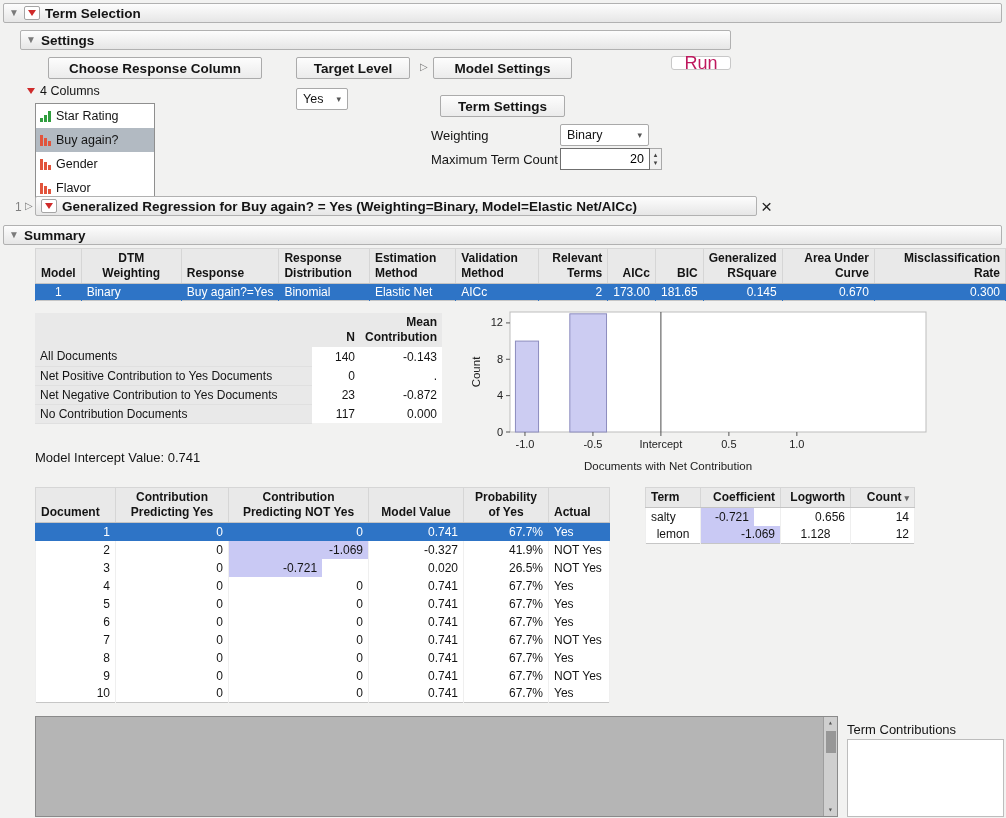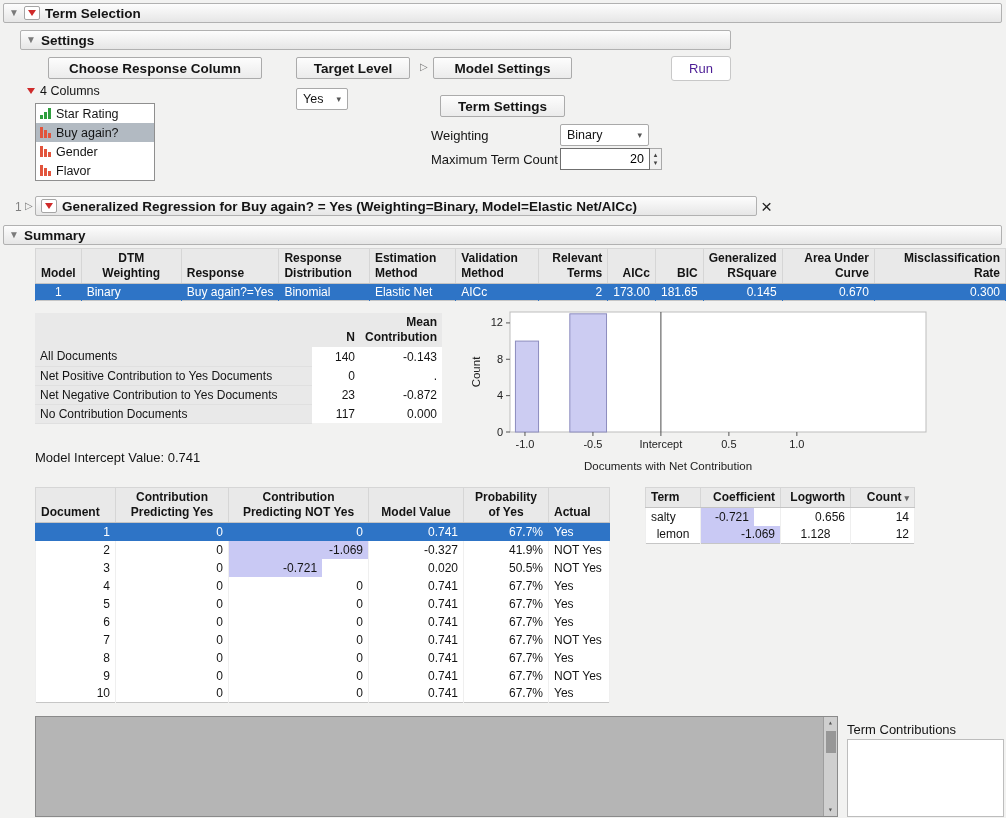--- a/index.html
+++ b/index.html
@@ -5,27 +5,27 @@
 *{margin:0;padding:0;box-sizing:border-box}
 html,body{background:#e9e9e9}
 .page{position:relative;width:1006px;height:818px;background:#f2f2f1;font-family:"Liberation Sans",sans-serif;font-size:13px;color:#141414;overflow:hidden}
 .abs{position:absolute}
 .obar{height:20px;background:linear-gradient(#fdfdfd,#e6e6e6);border:1px solid #b1b1b1;border-radius:2px;display:flex;align-items:center;gap:5px;padding:0 5px}
 .obar .title{font-weight:bold;font-size:13.5px;white-space:nowrap}
 .disc{color:#7a7a7a;font-size:10px;line-height:1;cursor:pointer}
 .rtbtn{width:16px;height:14px;background:#fff;border:1px solid #a5a5a5;border-radius:2px;display:inline-flex;align-items:center;justify-content:center;cursor:pointer;flex:0 0 auto}
 .rtri{width:0;height:0;border-left:4px solid transparent;border-right:4px solid transparent;border-top:6px solid #cf2b2b}
 .hbtn{height:22px;background:linear-gradient(#fdfdfd,#ebebeb);border:1px solid #ababab;border-radius:2px;display:flex;align-items:center;justify-content:center;padding:0 9px;font-weight:bold;font-size:13.5px;cursor:pointer;white-space:nowrap}
-.runbtn{height:25px;background:#fff;border:1px solid #c8c8c8;border-radius:3px;display:flex;align-items:center;justify-content:center;color:#4c1d95;font-size:13px;cursor:pointer;font-family:inherit}
+.runbtn{height:14px;background:#fff;border:1px solid #c8c8c8;border-radius:3px;display:flex;align-items:center;justify-content:center;color:#be185d;font-size:18px;cursor:pointer;font-family:inherit}
 .lbl{font-size:13px;white-space:nowrap}
 .ddl{height:22px;background:#fff;border:1px solid #a9a9a9;border-radius:2px;display:flex;align-items:center;justify-content:space-between;padding:0 6px;font-size:12.5px;cursor:pointer}
 .ddl .car{color:#555;font-size:9px}
 .colhdr{display:flex;align-items:center;gap:5px;font-size:12.5px}
 .collist{background:#fff;border:1px solid #8f8f8f}
-.colitem{height:19px;display:flex;align-items:center;gap:5px;padding:4px 4px;font-size:12.5px;cursor:pointer;white-space:nowrap}
+.colitem{height:19px;display:flex;align-items:center;gap:5px;padding:12px 4px;font-size:12.5px;cursor:pointer;white-space:nowrap}
 .colitem.sel{background:#b2bac2}
 .cicon{display:inline-flex;align-items:flex-end;gap:1px;height:11px;flex:0 0 auto}
 .cicon i{display:block;width:3px}
 .cicon.ordinal i{background:#2f9e3e}
 .cicon.nominal i{background:#e2543c}
 .cicon.ordinal i:nth-child(1){height:4px}.cicon.ordinal i:nth-child(2){height:7px}.cicon.ordinal i:nth-child(3){height:11px}
 .cicon.nominal i:nth-child(1){height:11px}.cicon.nominal i:nth-child(2){height:8px}.cicon.nominal i:nth-child(3){height:5px}
 .numin{height:22px;border:1px solid #6f6f6f;background:#fff;text-align:right;padding:0 5px;font-size:12.5px;font-family:inherit}
 .spin{width:12px;height:22px;border:1px solid #a9a9a9;border-left:none;background:#f1f1f1;display:flex;flex-direction:column;align-items:center;justify-content:center;font-size:7px;color:#444;line-height:1.2;cursor:pointer}
 .closex{font-size:19px;color:#222;cursor:pointer;line-height:1}
@@ -293,21 +293,21 @@
             <td style="text-align: right;">41.9%</td>
             <td style="text-align: left;">NOT Yes</td>
           </tr>
           <tr>
             <td style="text-align: right;">3</td>
             <td style="text-align: right;">0</td>
             <td class="barcell" style="text-align: right;">
               <div class="pbar" style="width: 67%;">-0.721</div>
             </td>
             <td style="text-align: right;">0.020</td>
-            <td style="text-align: right;">50.5%</td>
+            <td style="text-align: right;">26.5%</td>
             <td style="text-align: left;">NOT Yes</td>
           </tr>
           <tr>
             <td style="text-align: right;">4</td>
             <td style="text-align: right;">0</td>
             <td style="text-align: right;">0</td>
             <td style="text-align: right;">0.741</td>
             <td style="text-align: right;">67.7%</td>
             <td style="text-align: left;">Yes</td>
           </tr>

